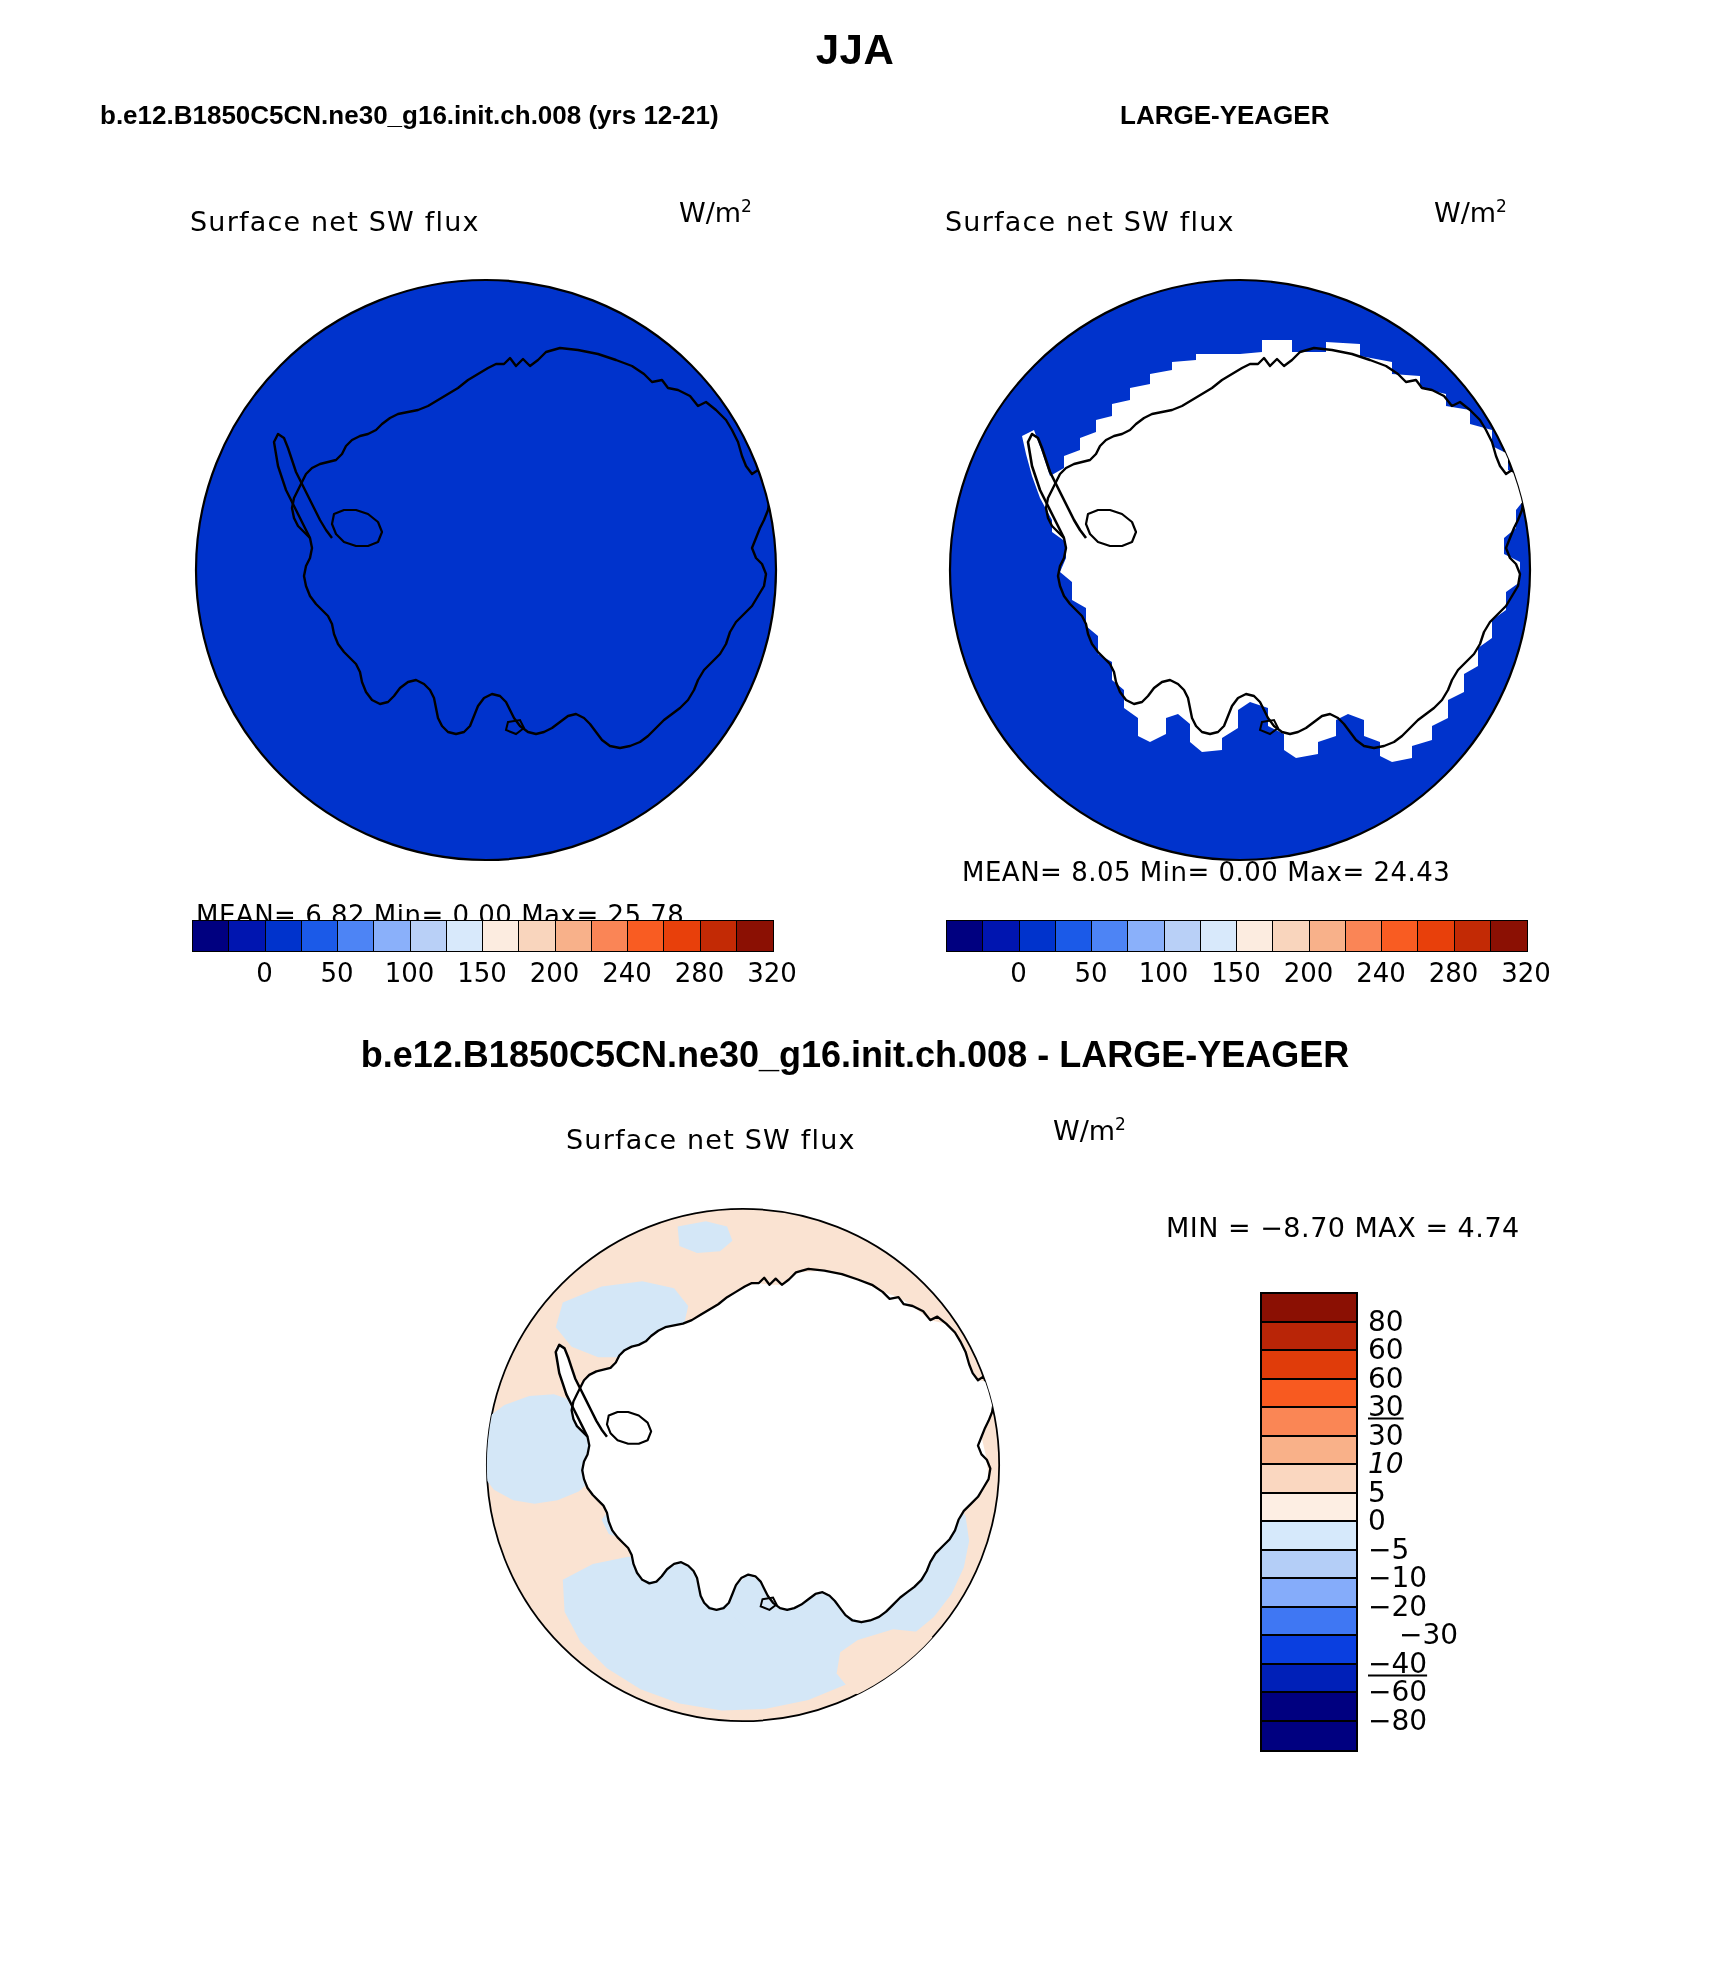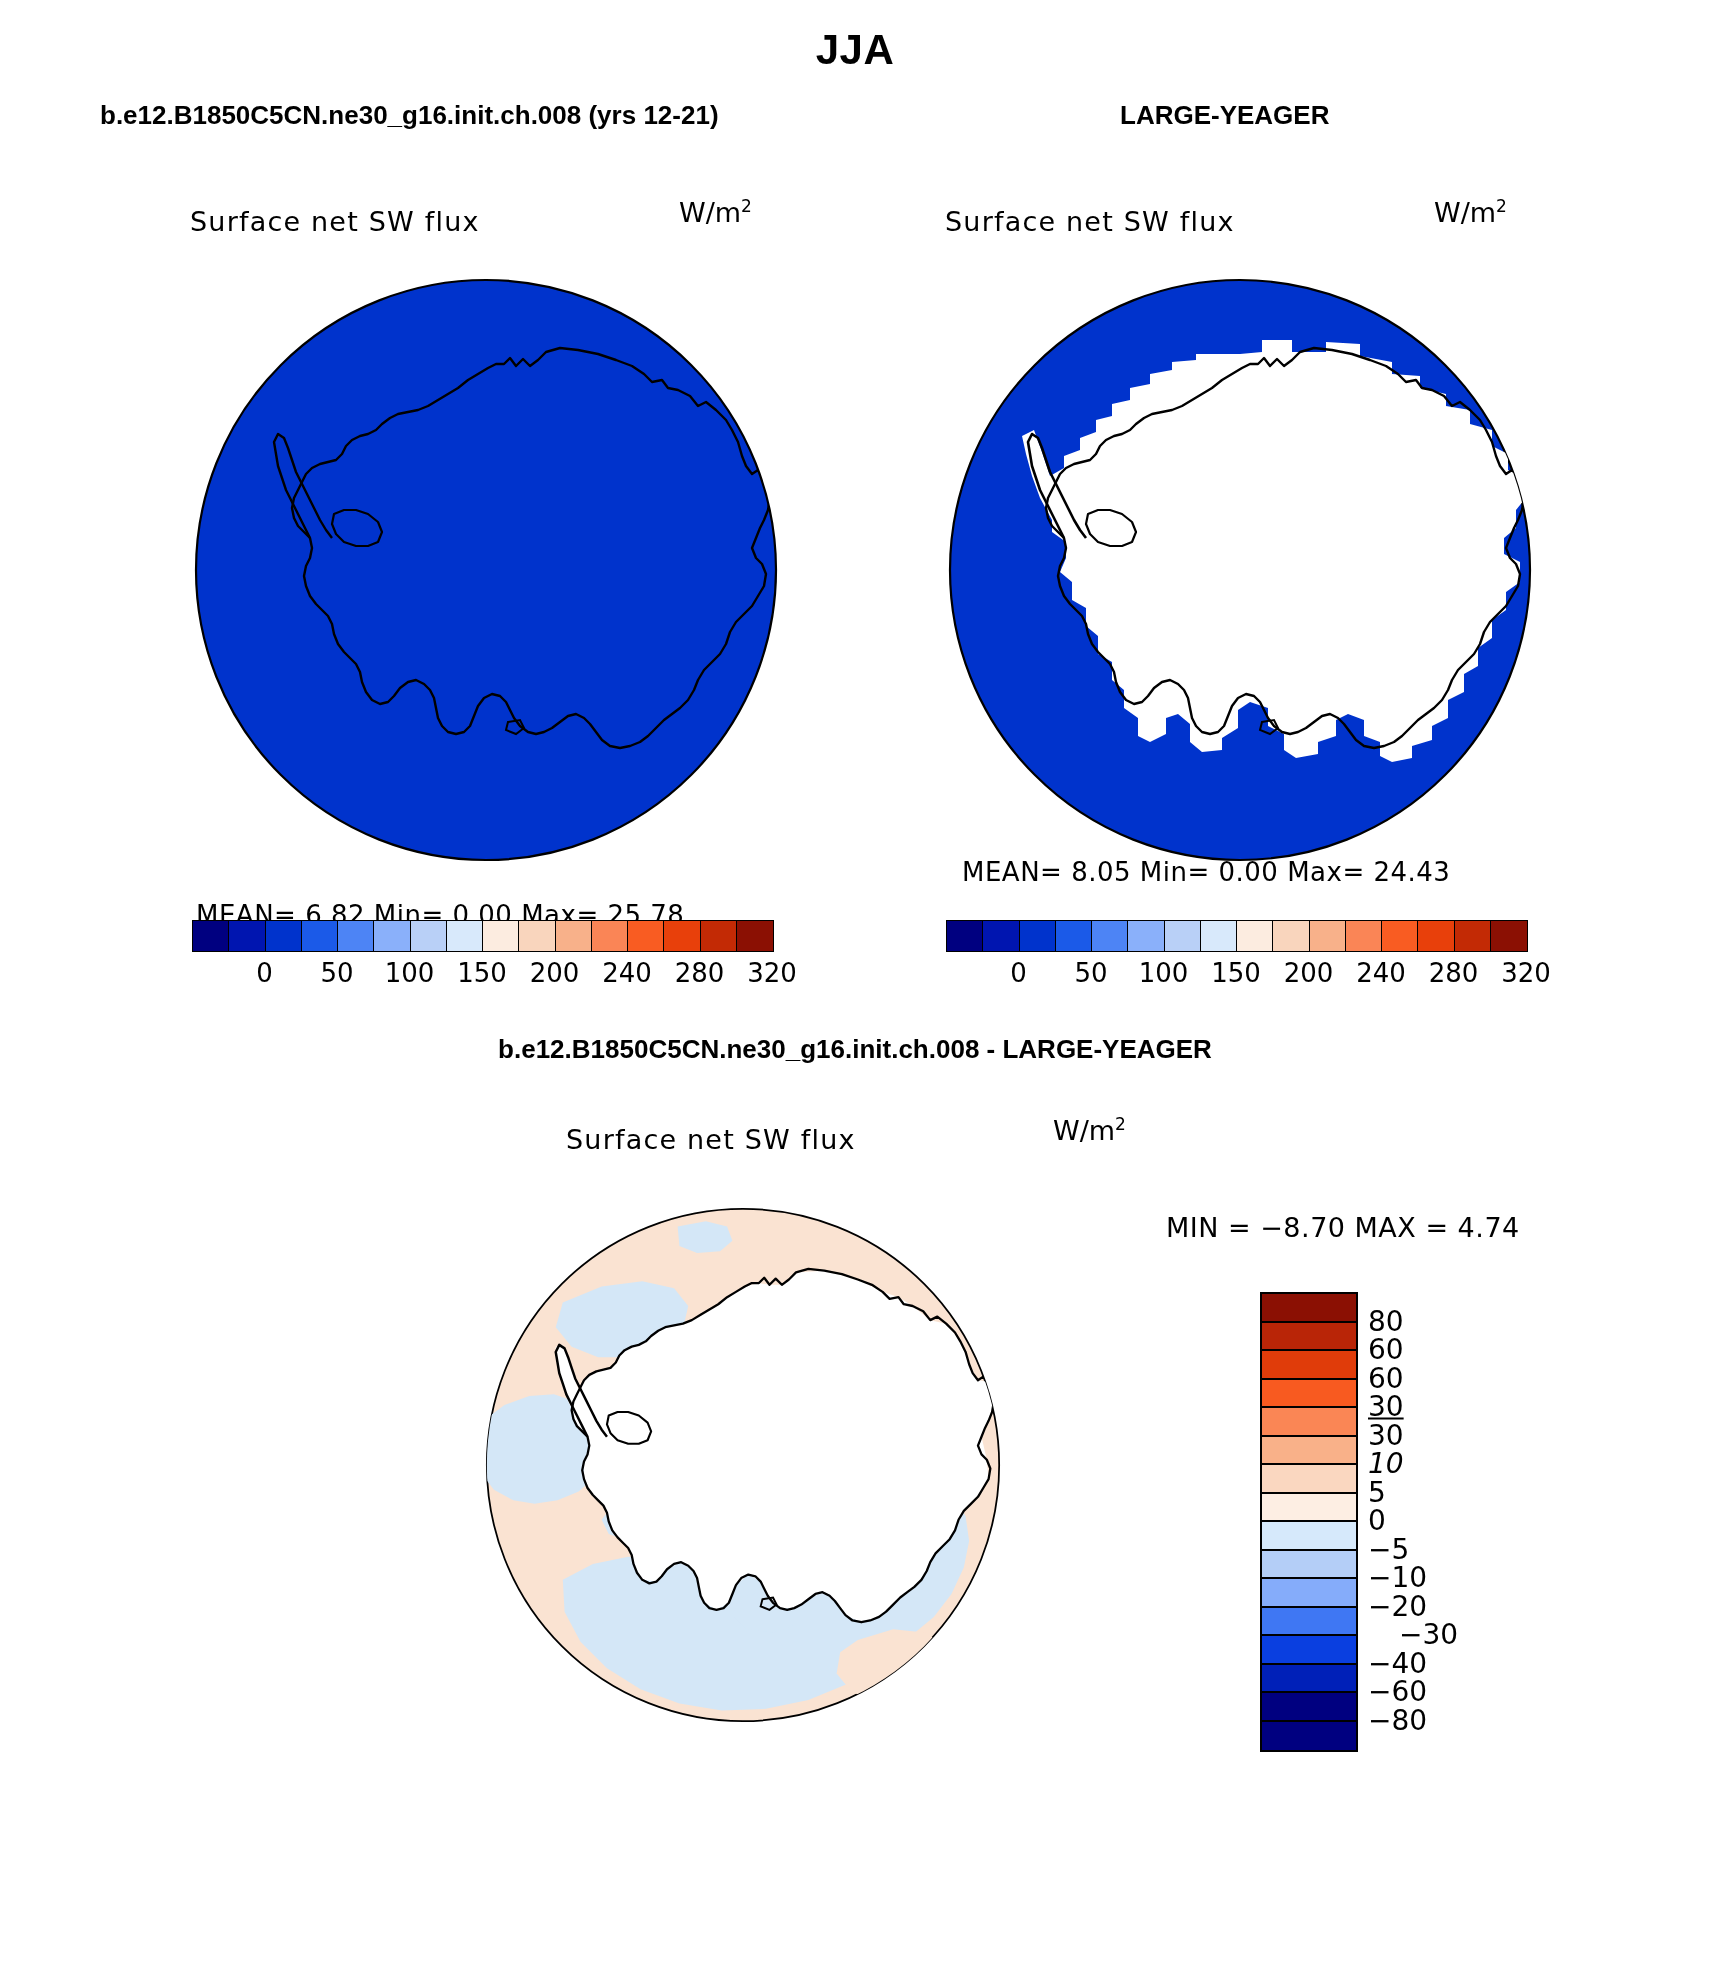--- a/index.html
+++ b/index.html
@@ -7,21 +7,21 @@
        font-family:"DejaVu Sans",sans-serif;color:#000;}
   .bold{font-family:"Liberation Sans",sans-serif;font-weight:bold;}
   .thin{font-family:"DejaVu Sans",sans-serif;font-weight:400;}
   .abs{position:absolute;}
   .ctr{text-align:center;}
 
   #main-title{left:0;right:0;top:26px;font-size:42px;letter-spacing:.5px;}
   .panel-title{font-size:26px;white-space:nowrap;}
   #left-panel-title{left:100px;top:100px;}
   #right-panel-title{left:1120px;top:100px;}
-  #diff-panel-title{left:0;right:0;top:1034px;font-size:26px;}
+  #diff-panel-title{left:0;right:0;top:1034px;font-size:36px;}
 
   .var-label{font-size:27px;letter-spacing:1.2px;white-space:nowrap;}
   .unit-label{font-size:27px;white-space:nowrap;}
   .unit-label sup{font-size:17px;vertical-align:super;}
 
   .map-wrap{position:absolute;}
   .map-svg{display:block;}
 
   .stats-line{font-size:26px;white-space:nowrap;letter-spacing:.5px;}
 
@@ -317,16 +317,16 @@
     <span style="top: 18.75%;">60</span>
     <span style="top: 25%; text-decoration: underline;">30</span>
     <span style="top: 31.25%;">30</span>
     <span style="top: 37.5%; font-style: italic;">10</span>
     <span style="top: 43.75%;">5</span>
     <span style="top: 50%;">0</span>
     <span style="top: 56.25%;">−5</span>
     <span style="top: 62.5%;">−10</span>
     <span style="top: 68.75%;">−20</span>
     <span style="top: 75%; margin-left: 31px;">−30</span>
-    <span style="top: 81.25%;">−40</span>
+    <span style="top: 81.25%; text-decoration: underline;">−40</span>
     <span style="top: 87.5%;">−60</span>
     <span style="top: 93.75%;">−80</span>
   </div>
 
 </body></html>

